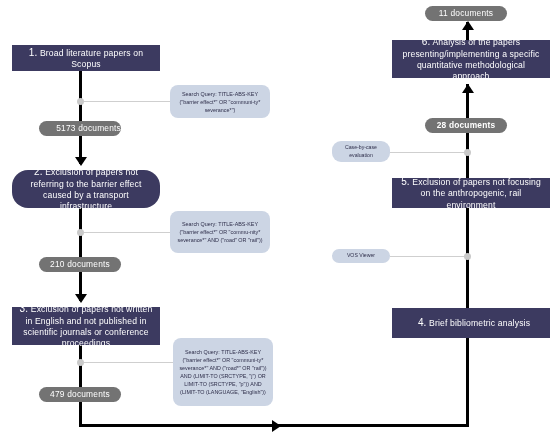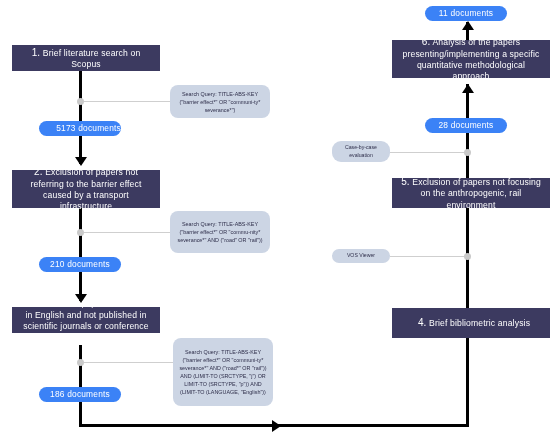--- a/index.html
+++ b/index.html
@@ -34,21 +34,21 @@
     letter-spacing: 0.15px;
     z-index: 5;
   }
   .step-box .num {
     font-size: 10px;
   }
 
   
   .count-badge {
     position: absolute;
-    background: #3b82f6;
+    background: #737373;
     color: #ffffff;
     border-radius: 9px;
     text-align: center;
     font-size: 8.4px;
     line-height: 1;
     display: flex;
     align-items: center;
     justify-content: center;
     box-sizing: border-box;
     letter-spacing: 0.2px;
@@ -130,71 +130,71 @@
     border-left: 9px solid #000000;
     z-index: 4;
   }
 </style>
 </head>
 <body>
 
 <div id="flowchart">
 
   <div class="step-box" style="left:12px; top:45px; width:148px; height:26px;">
-    <span><span class="num">1.</span> <span>Brief literature search on Scopus</span></span>
+    <span><span class="num">1.</span> <span>Broad literature papers on Scopus</span></span>
   </div>
 
   <div class="vline" style="left:79px; top:71px; height:50px;"></div>
   <div class="dot" style="left:77px; top:98px;"></div>
   <div class="leader" style="left:84px; top:101px; width:86px;"></div>
 
   <div class="callout" style="left:170px; top:85px; width:100px; height:33px;">
     <span>Search Query: TITLE-ABS-KEY ("barrier effect*" OR "communi-ty* severance*")</span>
   </div>
 
   <div class="count-badge" style="left:39px; top:121px; width:82px; height:15px;justify-content:flex-end;">
     <span>5173 documents</span>
   </div>
 
   <div class="vline" style="left:79px; top:136px; height:28px;"></div>
   <div class="arrow-down" style="left:74.5px; top:157px;"></div>
 
-  <div class="step-box" style="left:12px; top:170px; width:148px; height:38px;">
+  <div class="step-box" style="left:12px; top:170px; width:148px; height:38px;border-radius:16px;">
     <span><span class="num">2.</span> <span>Exclusion of papers not referring to the barrier effect caused by a transport infrastructure</span></span>
   </div>
 
   <div class="vline" style="left:79px; top:208px; height:50px;"></div>
   <div class="dot" style="left:77px; top:229px;"></div>
   <div class="leader" style="left:84px; top:232px; width:86px;"></div>
 
   <div class="callout" style="left:170px; top:211px; width:100px; height:42px;">
     <span>Search Query: TITLE-ABS-KEY ("barrier effect*" OR "commu-nity* severance*" AND ("road" OR "rail"))</span>
   </div>
 
   <div class="count-badge" style="left:39px; top:257px; width:82px; height:15px;">
     <span>210 documents</span>
   </div>
 
   <div class="vline" style="left:79px; top:272px; height:29px;"></div>
   <div class="arrow-down" style="left:74.5px; top:294px;"></div>
 
-  <div class="step-box" style="left:12px; top:307px; width:148px; height:26px;">
+  <div class="step-box" style="left:12px; top:307px; width:148px; height:38px;">
     <span><span class="num">3.</span> <span>Exclusion of papers not written in English and not published in scientific journals or conference proceedings</span></span>
   </div>
 
   <div class="vline" style="left:79px; top:345px; height:48px;"></div>
   <div class="dot" style="left:77px; top:359px;"></div>
   <div class="leader" style="left:84px; top:362px; width:89px;"></div>
 
   <div class="callout" style="left:173px; top:338px; width:100px; height:68px;">
     <span>Search Query: TITLE-ABS-KEY ("barrier effect*" OR "communi-ty* severance*" AND ("road*" OR "rail")) AND (LIMIT-TO (SRCTYPE, "j") OR LIMIT-TO (SRCTYPE, "p")) AND (LIMIT-TO (LANGUAGE, "English"))</span>
   </div>
 
   <div class="count-badge" style="left:39px; top:387px; width:82px; height:15px;">
-    <span>186 documents</span>
+    <span>479 documents</span>
   </div>
 
   <div class="vline" style="left:79px; top:402px; height:25px;"></div>
   <div class="hline" style="left:79px; top:424px; width:390px;"></div>
   <div class="arrow-right" style="left:272px; top:419.5px;"></div>
 
   <div class="vline" style="left:466px; top:338px; height:89px;"></div>
 
   <div class="step-box" style="left:392px; top:308px; width:164px; height:30px;">
     <span><span class="num">4.</span> <span>Brief bibliometric analysis</span></span>
@@ -213,21 +213,21 @@
   </div>
 
   <div class="vline" style="left:466px; top:133px; height:45px;"></div>
   <div class="dot" style="left:464px; top:149px;"></div>
   <div class="leader" style="left:390px; top:152px; width:76px;"></div>
 
   <div class="callout small" style="left:332px; top:141px; width:58px; height:21px;">
     <span>Case-by-case evaluation</span>
   </div>
 
-  <div class="count-badge" style="left:425px; top:118px; width:82px; height:15px;">
+  <div class="count-badge" style="left:425px; top:118px; width:82px; height:15px;font-weight:bold;">
     <span>28 documents</span>
   </div>
 
   <div class="vline" style="left:466px; top:84px; height:34px;"></div>
   <div class="arrow-up" style="left:461.5px; top:84px;"></div>
 
   <div class="step-box" style="left:392px; top:40px; width:158px; height:38px;">
     <span><span class="num">6.</span> <span>Analysis of the papers presenting/implementing a specific quantitative methodological approach</span></span>
   </div>
 

